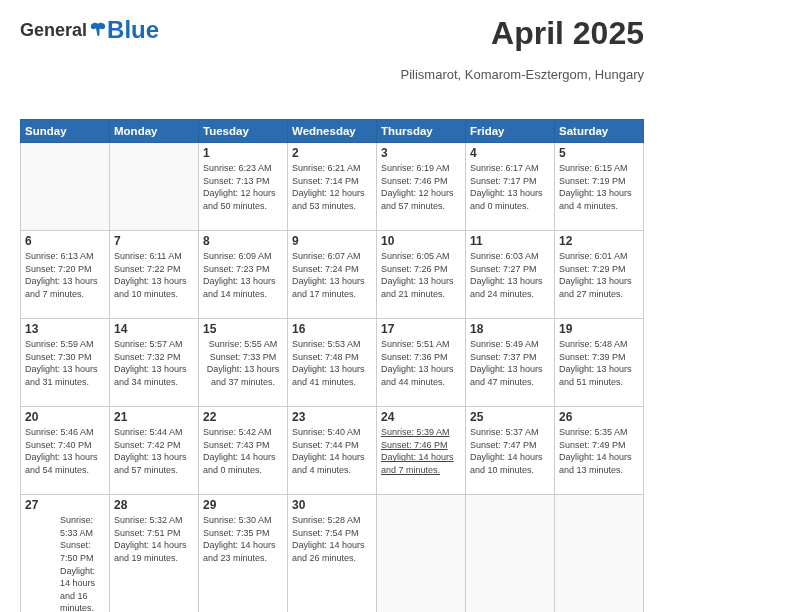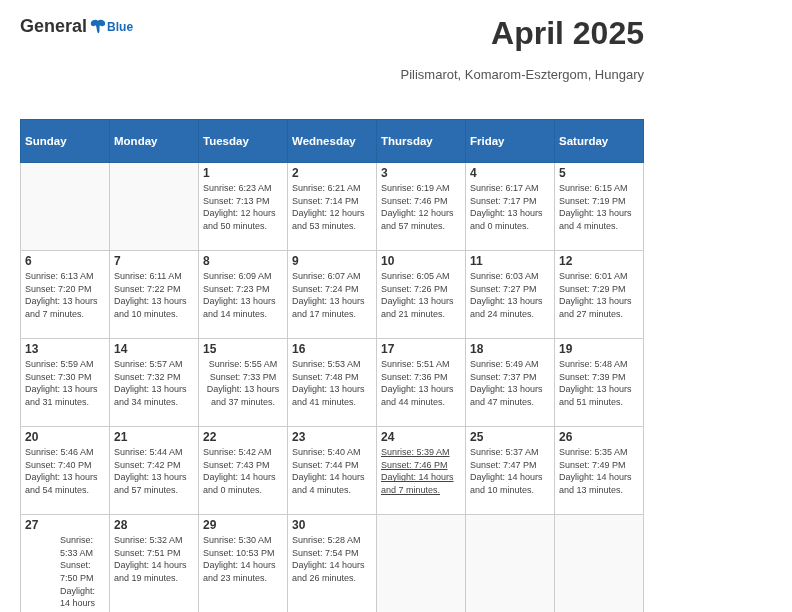--- a/index.html
+++ b/index.html
@@ -33,21 +33,21 @@
       display: flex;
       align-items: center;
       gap: 0;
     }
     .logo-general {
       font-size: 18px;
       font-weight: bold;
       color: #333;
     }
     .logo-blue {
-      font-size: 12px;
+      font-size: 24px;
       font-weight: bold;
       color: #1a6bba;
     }
     .logo-icon {
       width: 18px;
       height: 18px;
       margin-left: 2px;
     }
     .title-area {
       text-align: right;
@@ -68,21 +68,21 @@
       border: 1px solid #ccc;
       border-collapse: collapse;
       width: 100%;
       table-layout: fixed;
     }
     .calendar th {
       background: #2b6cb0;
       color: #fff;
       font-size: 11.5px;
       font-weight: bold;
-      padding: 15px 4px;
+      padding: 5px 4px;
       border: 1px solid #2563a0;
       text-align: left;
     }
     .calendar td {
       border: 1px solid #ccc;
       vertical-align: top;
       padding: 3px 4px;
       font-size: 9.5px;
       color: #333;
       height: 88px;
@@ -342,21 +342,21 @@
           <td>
             <span class="day-num">28</span>
             <div class="day-info" style="white-space: pre-line;">Sunrise: 5:32 AM
 Sunset: 7:51 PM
 Daylight: 14 hours
 and 19 minutes.</div>
           </td>
           <td>
             <span class="day-num">29</span>
             <div class="day-info" style="white-space: pre-line;">Sunrise: 5:30 AM
-Sunset: 10:53 PM
+Sunset: 7:35 PM
 Daylight: 14 hours
 and 23 minutes.</div>
           </td>
           <td>
             <span class="day-num">30</span>
             <div class="day-info" style="white-space: pre-line;">Sunrise: 5:28 AM
 Sunset: 7:54 PM
 Daylight: 14 hours
 and 26 minutes.</div>
           </td>

